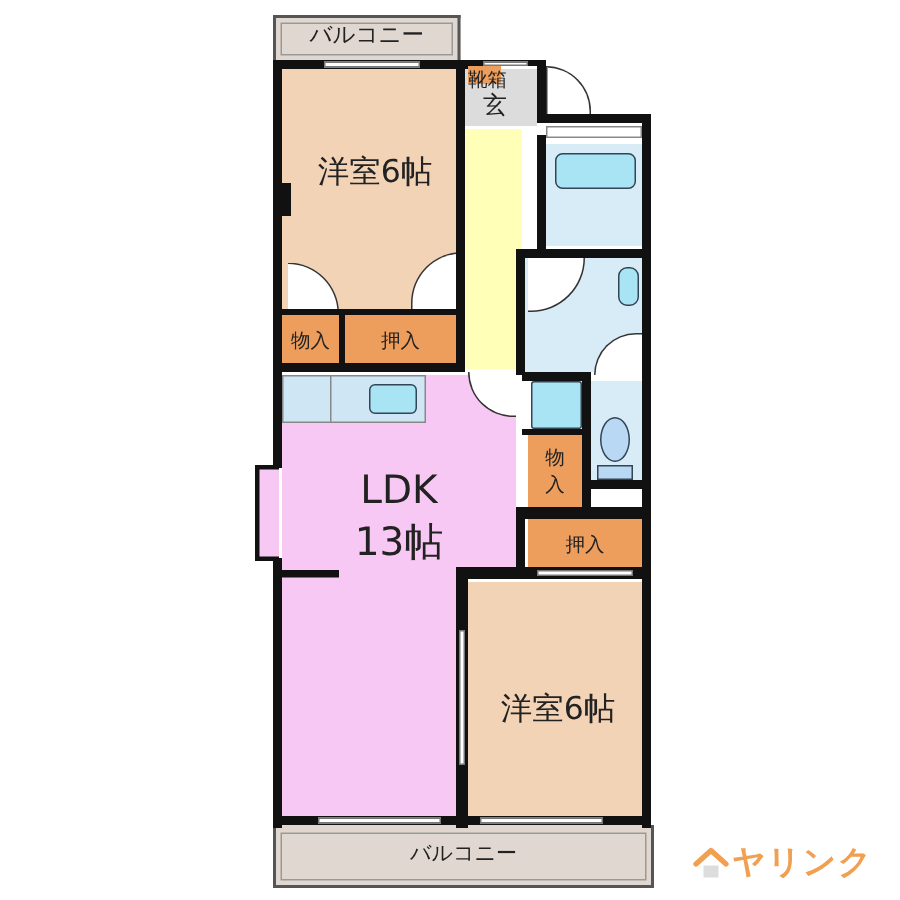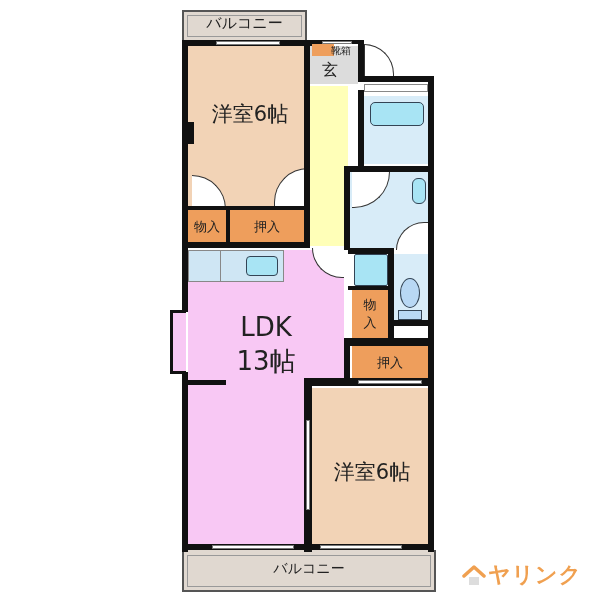--- a/index.html
+++ b/index.html
@@ -24,21 +24,21 @@
 <div class="door-arc" style="left:274px;top:168px;width:34px;height:40px;border-radius:34px 0 0 0;border-right:none;border-bottom:none;"></div>
 
 <div class="abs" style="left:188px;top:210px;width:38px;height:32px;background:#ee9e5c;"></div>
 <div class="lbl" style="left:188px;top:218px;width:38px;font-size:13px;">物入</div>
 
 <div class="abs" style="left:230px;top:210px;width:74px;height:32px;background:#ee9e5c;"></div>
 <div class="lbl" style="left:230px;top:218px;width:74px;font-size:13px;">押入</div>
 
 <div class="abs" style="left:310px;top:46px;width:48px;height:38px;background:#dcdcdc;"></div>
 <div class="abs" style="left:312px;top:44px;width:22px;height:12px;background:#ee9e5c;"></div>
-<div class="lbl" style="left:324px;top:44px;width:34px;font-size:10px;">靴箱</div>
+<div class="lbl" style="left:308px;top:44px;width:34px;font-size:13px;">靴箱</div>
 <div class="lbl" style="left:310px;top:60px;width:40px;font-size:16px;">玄</div>
 
 <div class="door-arc" style="left:364px;top:44px;width:30px;height:34px;border-radius:0 30px 0 0;border-left:1px solid #333;border-bottom:none;"></div>
 
 <div class="abs" style="left:310px;top:86px;width:38px;height:160px;background:#ffffb8;"></div>
 
 <div class="abs" style="left:364px;top:96px;width:64px;height:68px;background:#d8ecf8;"></div>
 <div class="abs" style="left:370px;top:102px;width:54px;height:24px;background:#a8e4f4;border:1.5px solid #345;border-radius:5px;"></div>
 <div class="abs" style="left:364px;top:84px;width:64px;height:8px;background:#fff;border:1px solid #888;"></div>
 

